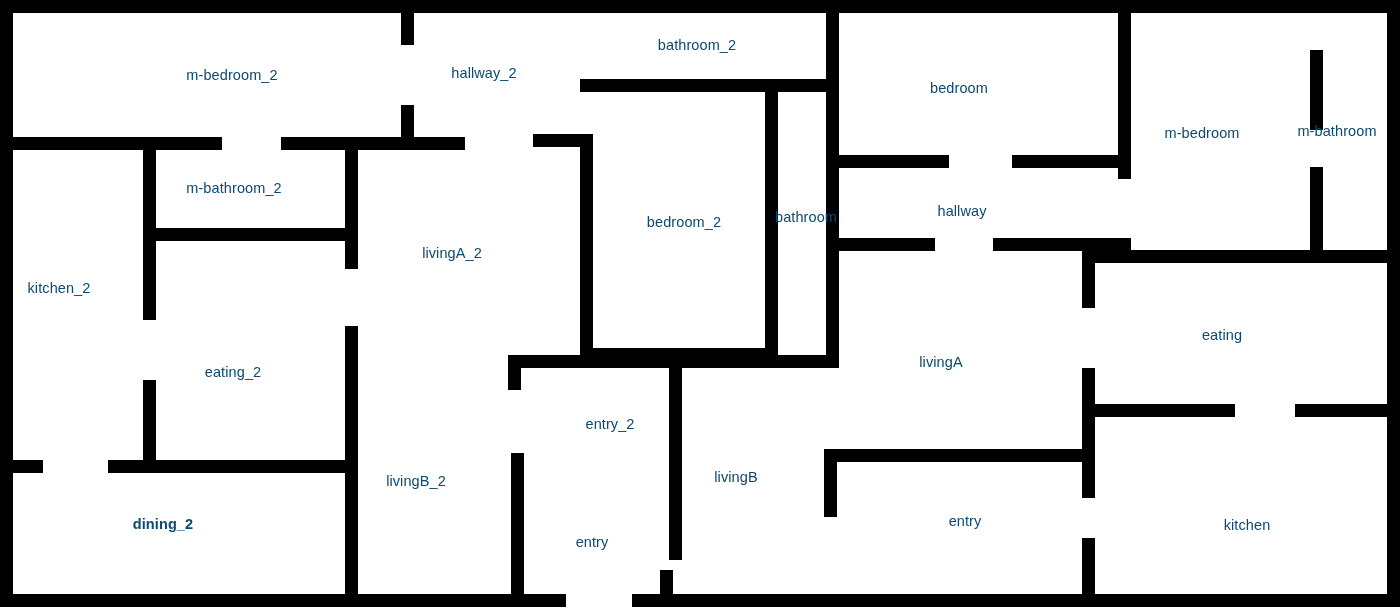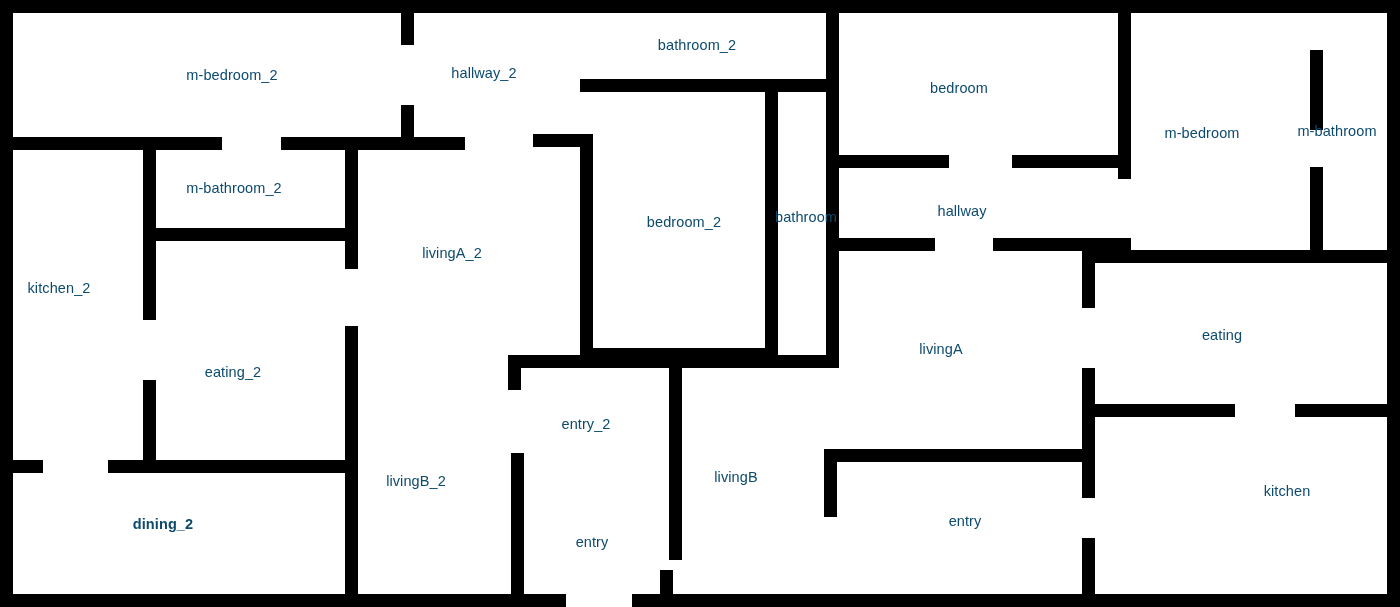--- a/index.html
+++ b/index.html
@@ -95,27 +95,27 @@
       <div class="room-label" style="left: 232px; top: 75px;">m-bedroom_2</div>
       <div class="room-label" style="left: 484px; top: 73px;">hallway_2</div>
       <div class="room-label" style="left: 234px; top: 188px;">m-bathroom_2</div>
       <div class="room-label" style="left: 452px; top: 253px;">livingA_2</div>
       <div class="room-label" style="left: 59px; top: 288px;">kitchen_2</div>
       <div class="room-label" style="left: 233px; top: 348px; margin-top: 24px;">eating_2</div>
       <div class="room-label" style="left: 416px; top: 481px;">livingB_2</div>
       <div class="room-label" style="left: 163px; top: 524px; font-weight: bold;">dining_2</div>
       <div class="room-label" style="left: 697px; top: 45px;">bathroom_2</div>
       <div class="room-label" style="left: 657px; top: 222px; margin-left: 27px;">bedroom_2</div>
-      <div class="room-label" style="left: 586px; top: 424px;">entry_2</div>
+      <div class="room-label" style="left: 610px; top: 424px;">entry_2</div>
       <div class="room-label" style="left: 806px; top: 217px;">bathroom</div>
       <div class="room-label" style="left: 959px; top: 88px;">bedroom</div>
       <div class="room-label" style="left: 1202px; top: 133px;">m-bedroom</div>
       <div class="room-label" style="left: 1337px; top: 131px;">m-bathroom</div>
       <div class="room-label" style="left: 962px; top: 211px;">hallway</div>
       <div class="room-label" style="left: 1222px; top: 335px;">eating</div>
-      <div class="room-label" style="left: 941px; top: 349px;">livingA</div>
+      <div class="room-label" style="left: 941px; top: 362px;">livingA</div>
       <div class="room-label" style="left: 736px; top: 477px;">livingB</div>
       <div class="room-label" style="left: 592px; top: 542px;">entry</div>
-      <div class="room-label" style="left: 1247px; top: 491px; margin-left: 40px;">kitchen</div>
+      <div class="room-label" style="left: 1247px; top: 525px;">kitchen</div>
       <div class="room-label" style="left: 965px; top: 521px;">entry</div>
     </div>
 
 </div>
 
 </body></html>

